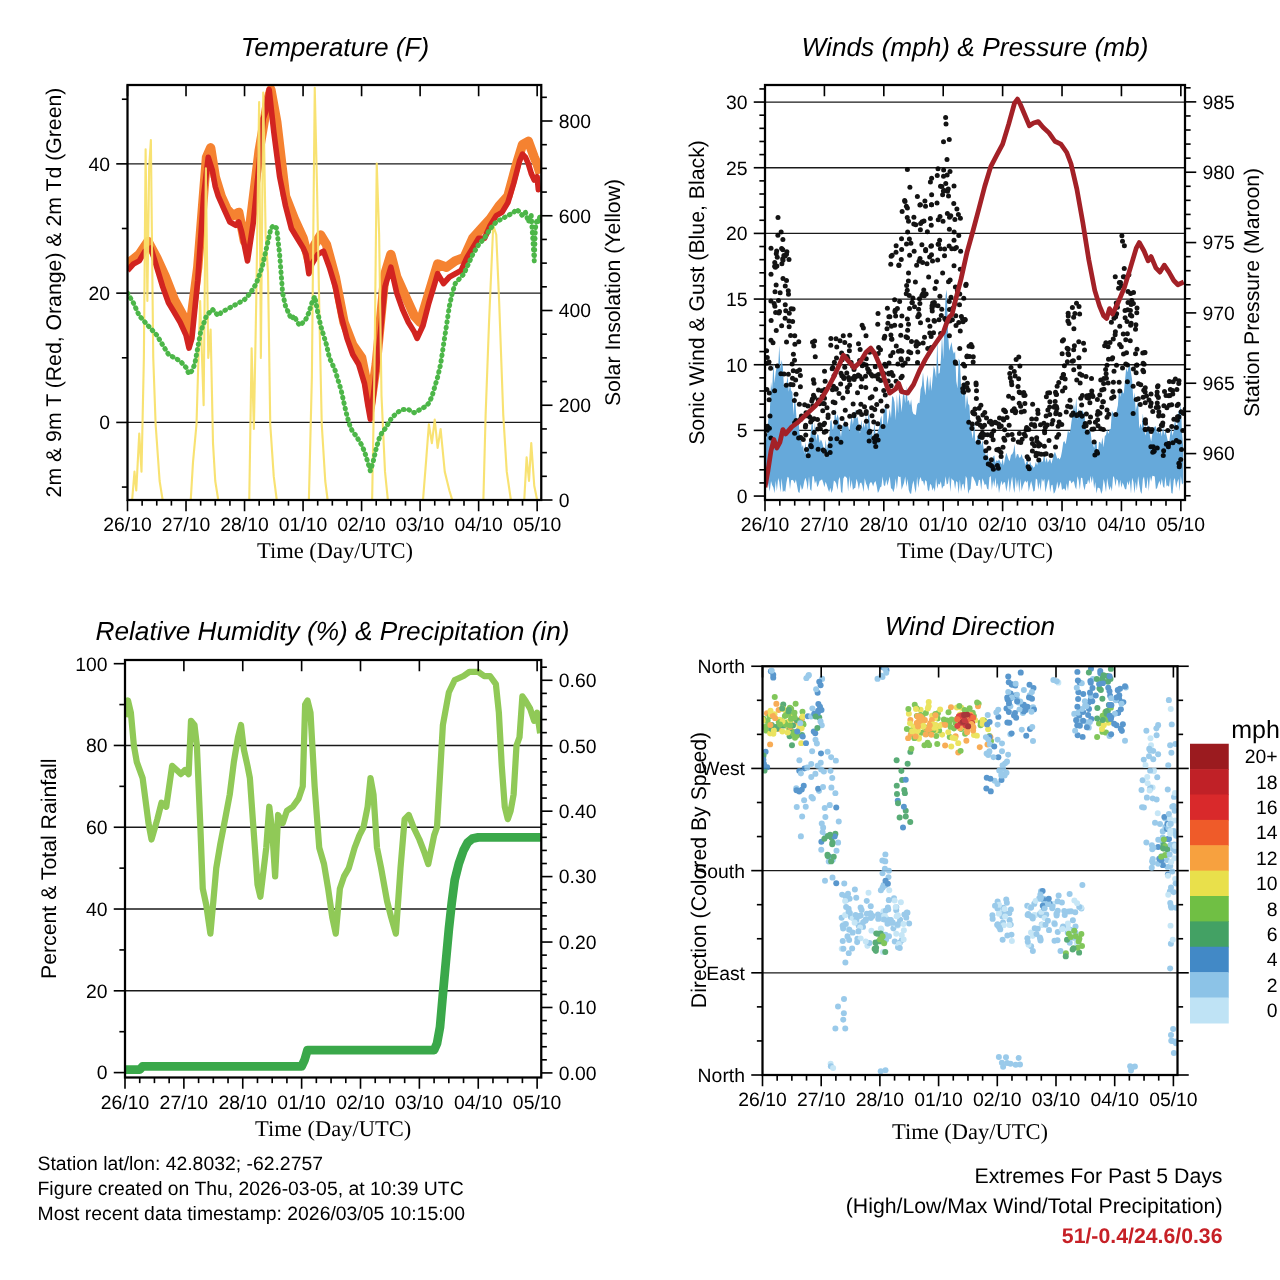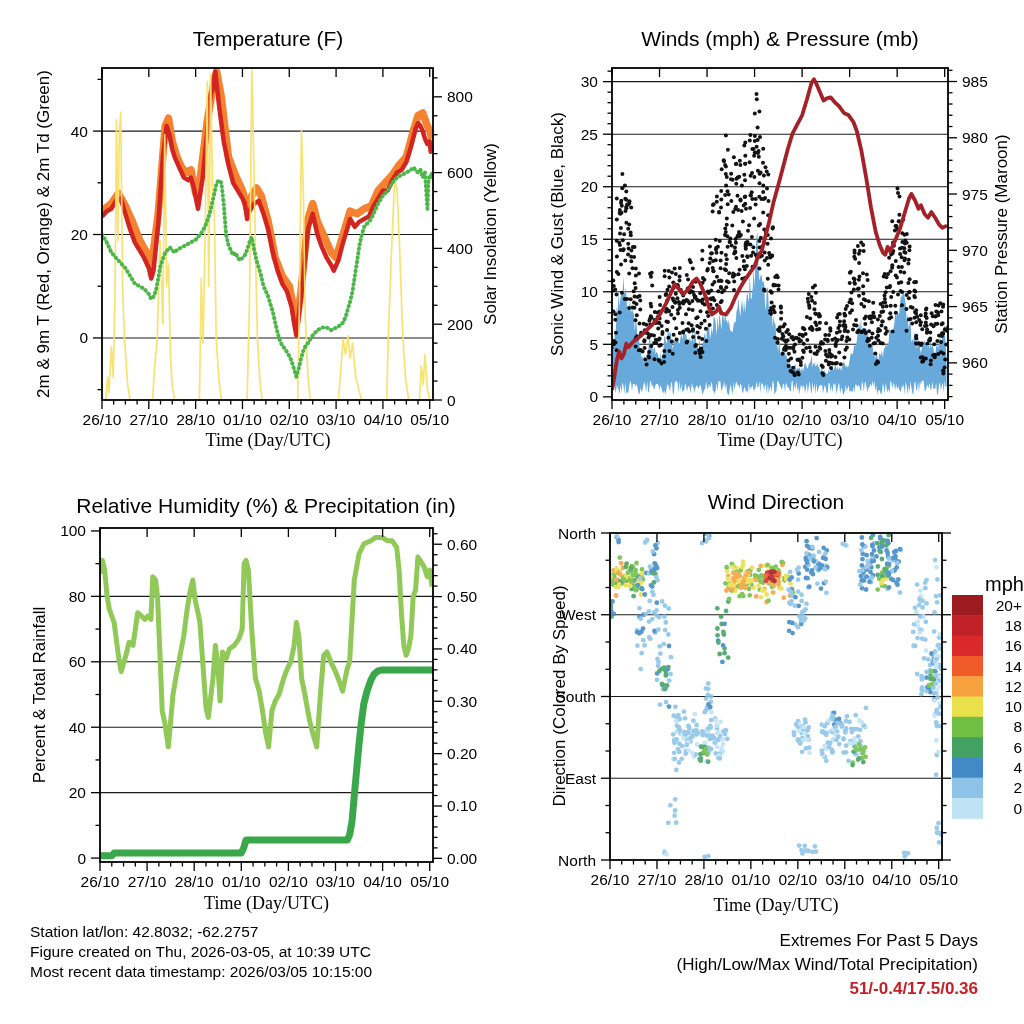--- a/index.html
+++ b/index.html
@@ -1,20 +1,20 @@
 <!DOCTYPE html>
 <html><head>
 <meta charset="utf-8">
 <style>
   html,body{margin:0;padding:0;background:#fff;}
   .stage{position:relative;width:1024px;height:1024px;background:#fff;overflow:hidden;
          font-family:"Liberation Sans","DejaVu Sans",sans-serif;color:#000;}
   .stage svg{position:absolute;left:0;top:0;}
   .lbl{position:absolute;white-space:nowrap;}
-  .title{font-size:21px;text-align:center;}
+  .title{font-size:21px;text-align:center;font-style:italic;}
   .xlabel{font-size:18px;text-align:center;font-family:Liberation Serif, serif;}
   .ylabel{font-size:17px;text-align:center;transform:rotate(-90deg);}
   .foot{font-size:15.5px;line-height:20.2px;}
   .extremes{font-size:17px;line-height:24px;text-align:right;}
   .cbtitle{font-size:20px;}
 </style>
 </head>
 <body>
 
 <div class="stage">
@@ -2602,15 +2602,15 @@
 
   <div class="lbl foot" style="left:30px;top:922px;">
     <div>Station lat/lon: 42.8032; -62.2757</div>
     <div>Figure created on Thu, 2026-03-05, at 10:39 UTC</div>
     <div>Most recent data timestamp: 2026/03/05 10:15:00</div>
   </div>
 
   <div class="lbl extremes" style="right:46px;top:929px;">
     <div>Extremes For Past 5 Days</div>
     <div>(High/Low/Max Wind/Total Precipitation)</div>
-    <div id="extremes-values" style="font-weight: bold; color: rgb(198, 32, 38);">51/-0.4/17.5/0.36</div>
+    <div id="extremes-values" style="font-weight: bold; color: rgb(198, 32, 38);">51/-0.4/24.6/0.36</div>
   </div>
 </div>
 
 </body></html>

